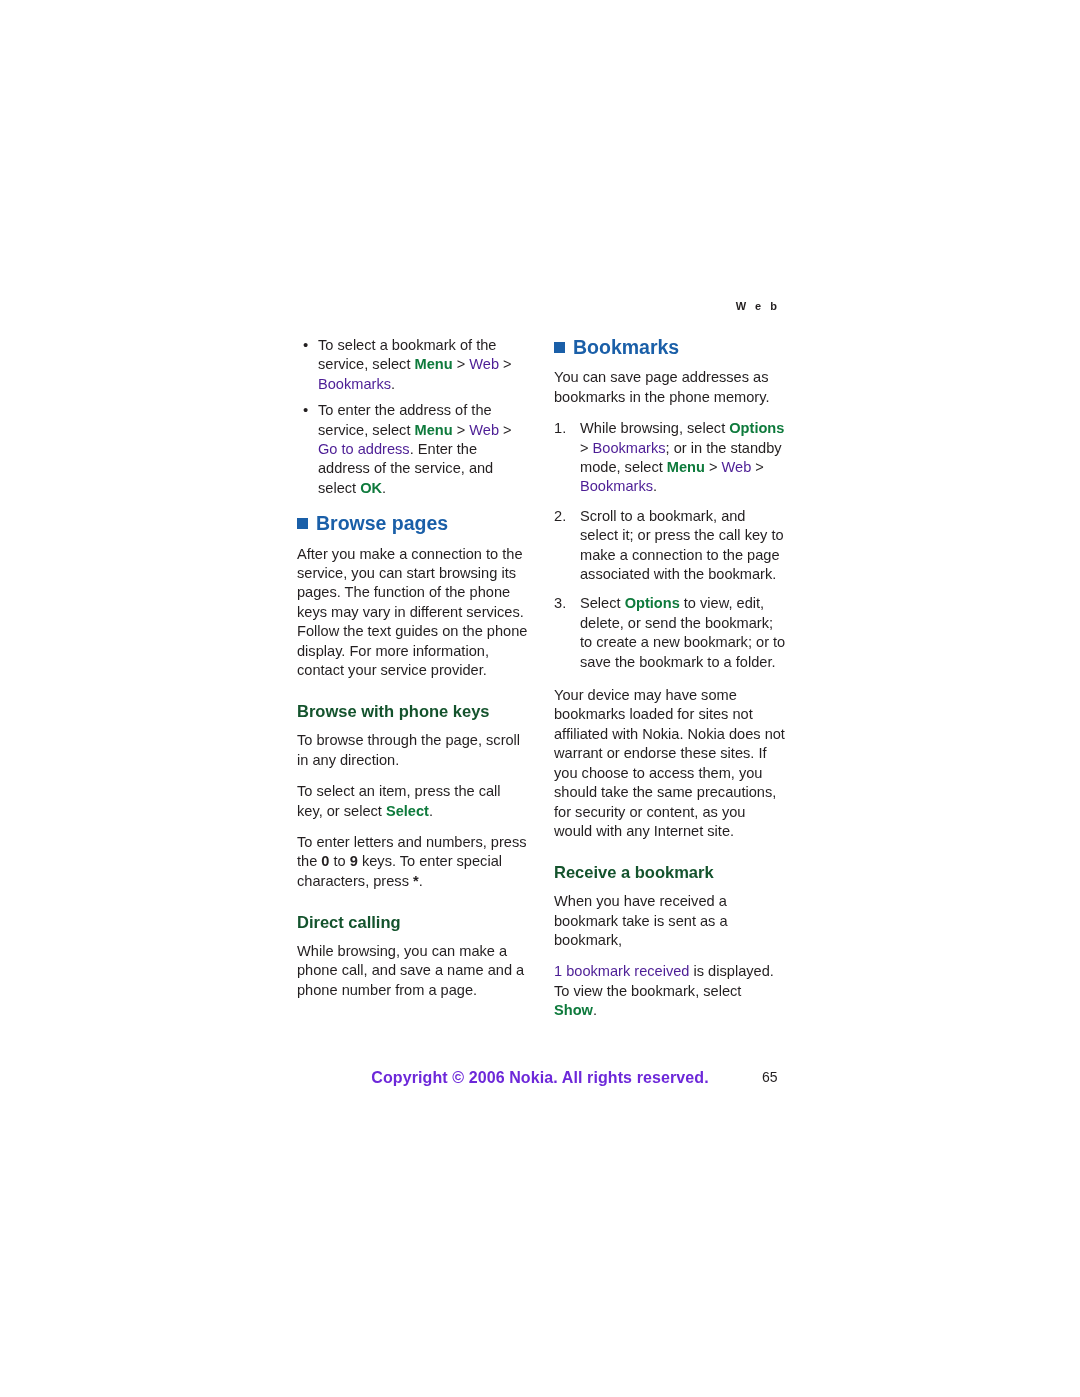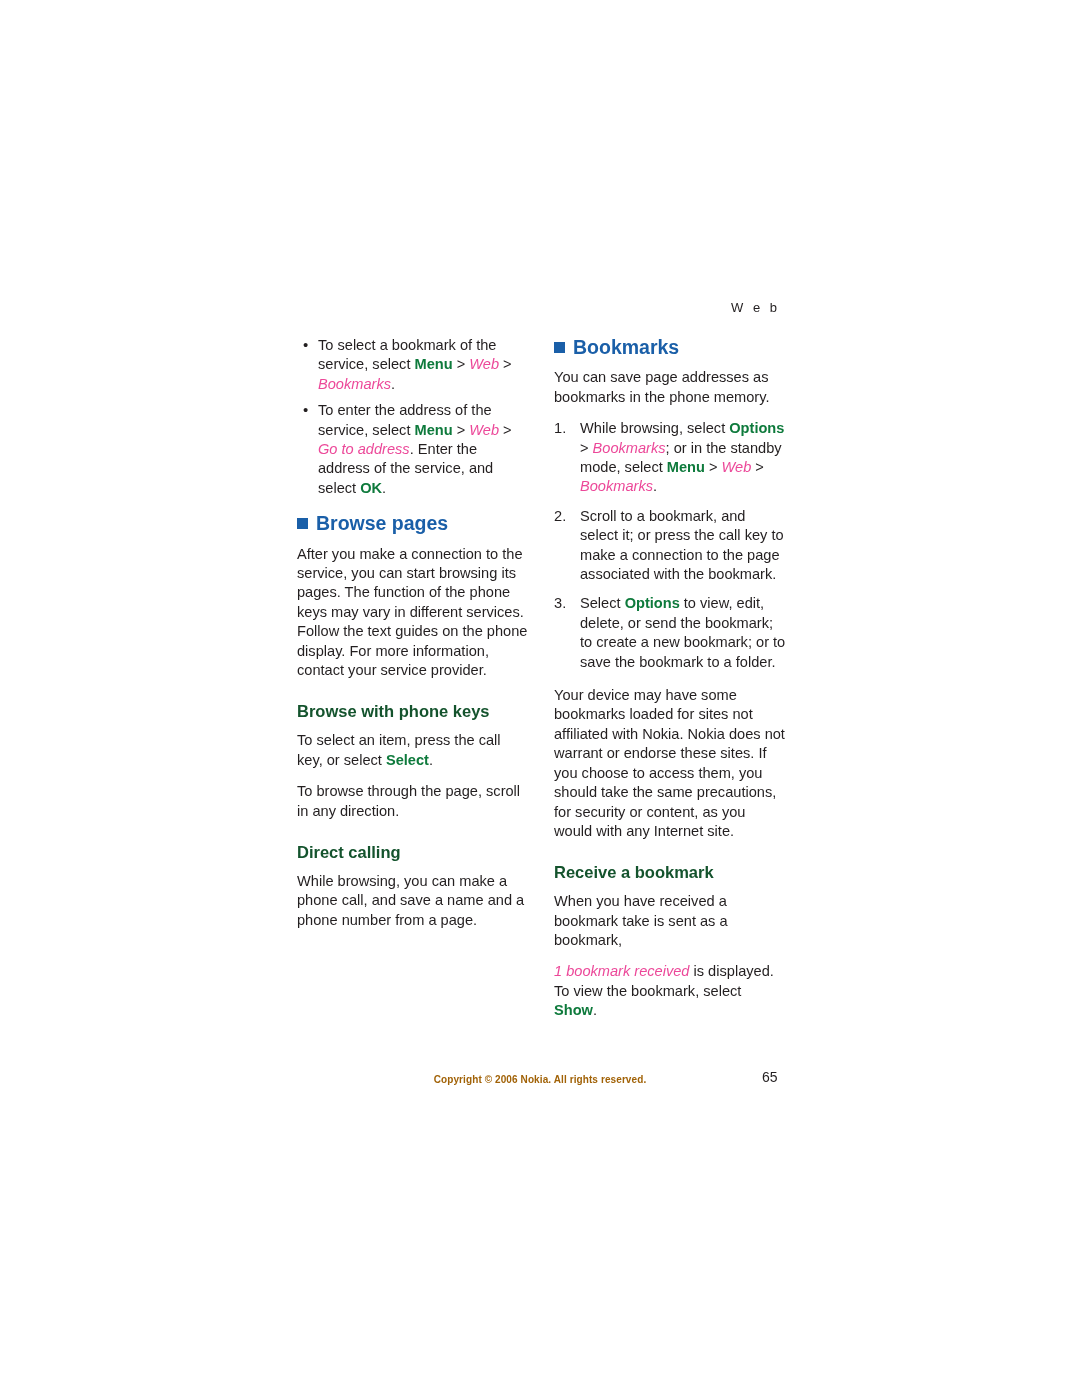--- a/index.html
+++ b/index.html
@@ -17,24 +17,24 @@
   .page {
     position: absolute;
     left: 0; top: 0;
     width: 1080px;
     height: 1397px;
   }
   .header {
     position: absolute;
     top: 300px;
     right: 300px;
-    font-size: 13px;
+    font-size: 11px;
     letter-spacing: 3px;
     color: #231f20;
-    font-weight: 400;
+    font-weight: 700;
   }
   .col {
     position: absolute;
     width: 233px;
     font-size: 14.6px;
     line-height: 1.33;
     color: #231f20;
   }
   .col-left  { left: 297px; top: 336px; }
   .col-right { left: 554px; top: 336px; }
@@ -97,34 +97,34 @@
     margin-bottom: 10px;
   }
   ol.steps li:before {
     counter-increment: stepnum;
     content: counter(stepnum) ".";
     position: absolute;
     left: 0;
     top: 0;
   }
   .g  { color: #0e7a3c; font-weight: bold; }
-  .gi { color: #ec4899; font-style: italic; }
+  .gi { color: #4c1d95; }
   .b  { font-weight: bold; }
 
   .footer {
     position: absolute;
     left: 0;
     top: 1069px;
     width: 1080px;
     text-align: center;
   }
   .footer .copy {
-    font-size: 10px;
+    font-size: 16px;
     font-weight: bold;
-    color: #a16207;
+    color: #6d28d9;
     letter-spacing: 0.1px;
   }
   .footer .pageno {
     position: absolute;
     left: 762px;
     top: 0;
     font-size: 14px;
     font-weight: normal;
     color: #231f20;
   }
@@ -141,22 +141,23 @@
       <li>To select a bookmark of the service, select <span class="g">Menu</span> &gt; <span class="gi">Web</span> &gt; <span class="gi">Bookmarks</span>.</li>
       <li>To enter the address of the service, select <span class="g">Menu</span> &gt; <span class="gi">Web</span> &gt; <span class="gi">Go to address</span>. Enter the address of the service, and select <span class="g">OK</span>.</li>
     </ul>
 
     <h2 class="section">
       <span class="sq"></span><span>Browse pages</span>
     </h2>
     <p>After you make a connection to the service, you can start browsing its pages. The function of the phone keys may vary in different services. Follow the text guides on the phone display. For more information, contact your service provider.</p>
 
     <h3 class="sub">Browse with phone keys</h3>
+    <p>To browse through the page, scroll in any direction.</p>
     <p>To select an item, press the call key, or select <span class="g">Select</span>.</p>
-    <p>To browse through the page, scroll in any direction.</p>
+    <p>To enter letters and numbers, press the <span class="b">0</span> to <span class="b">9</span> keys. To enter special characters, press <span class="b">*</span>.</p>
 
     <h3 class="sub">Direct calling</h3>
     <p>While browsing, you can make a phone call, and save a name and a phone number from a page.</p>
   </div>
 
   <div class="col col-right">
     <h2 class="section">
       <span class="sq"></span><span>Bookmarks</span>
     </h2>
     <p>You can save page addresses as bookmarks in the phone memory.</p>

